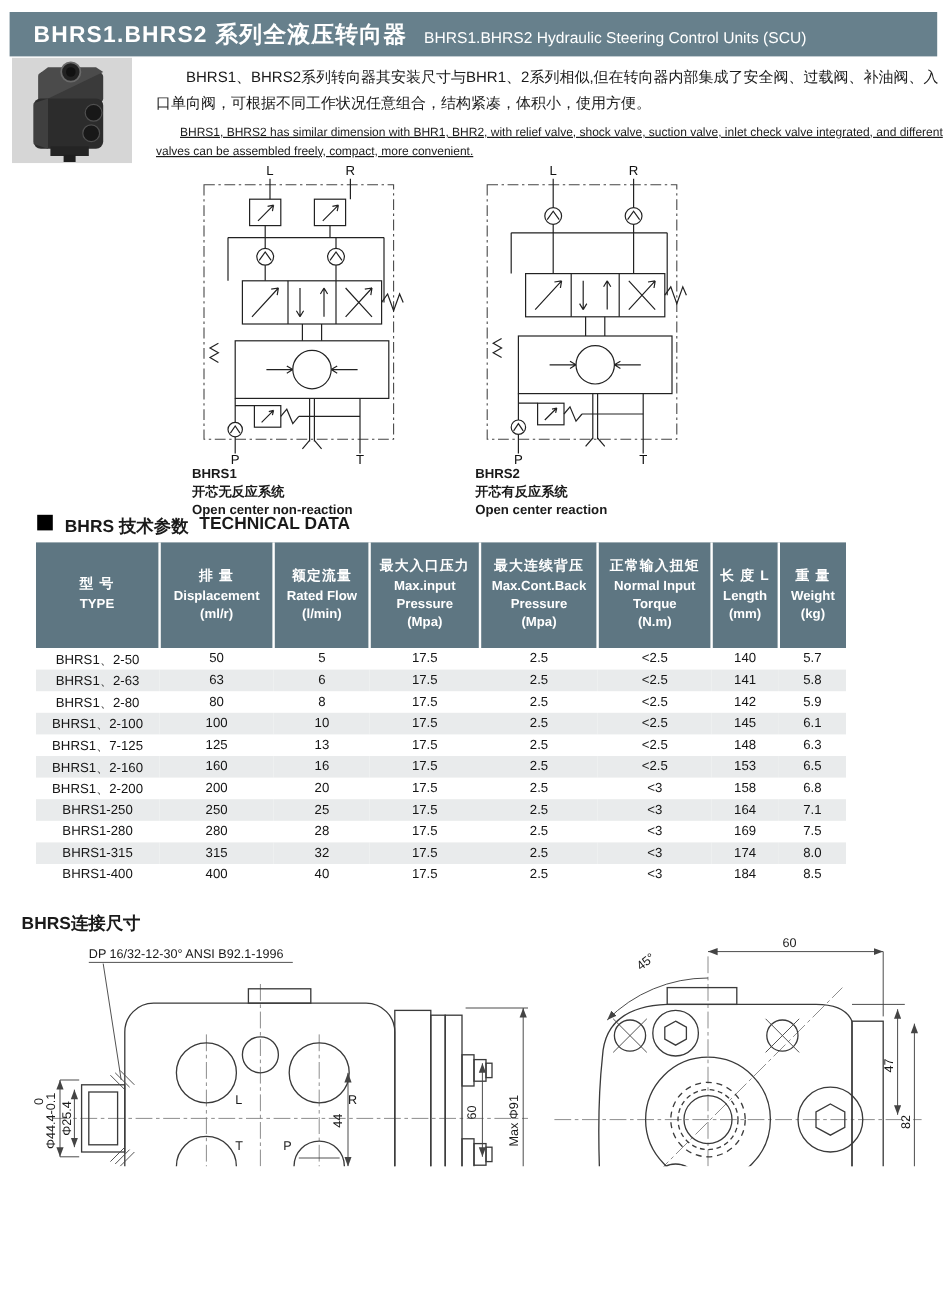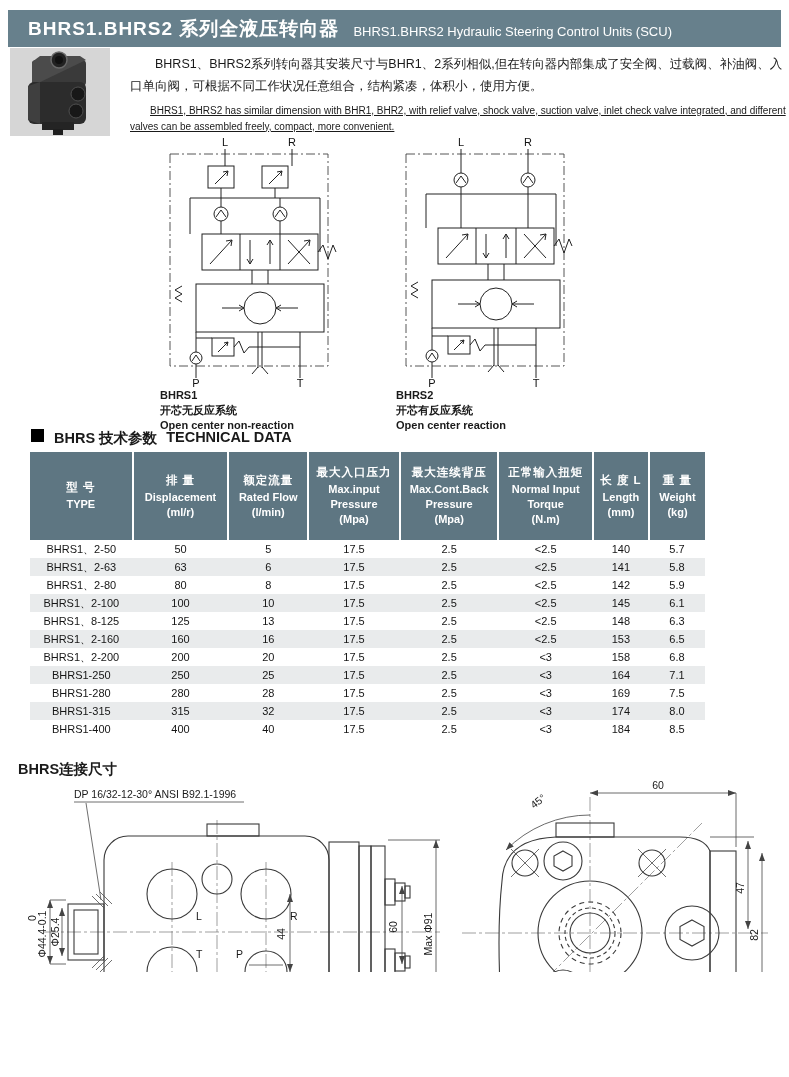--- a/index.html
+++ b/index.html
@@ -276,21 +276,21 @@
           <td>BHRS1、2-100</td>
           <td>100</td>
           <td>10</td>
           <td>17.5</td>
           <td>2.5</td>
           <td>&lt;2.5</td>
           <td>145</td>
           <td>6.1</td>
         </tr>
         <tr>
-          <td>BHRS1、8-125</td>
+          <td>BHRS1、7-125</td>
           <td>125</td>
           <td>13</td>
           <td>17.5</td>
           <td>2.5</td>
           <td>&lt;2.5</td>
           <td>148</td>
           <td>6.3</td>
         </tr>
         <tr>
           <td>BHRS1、2-160</td>

